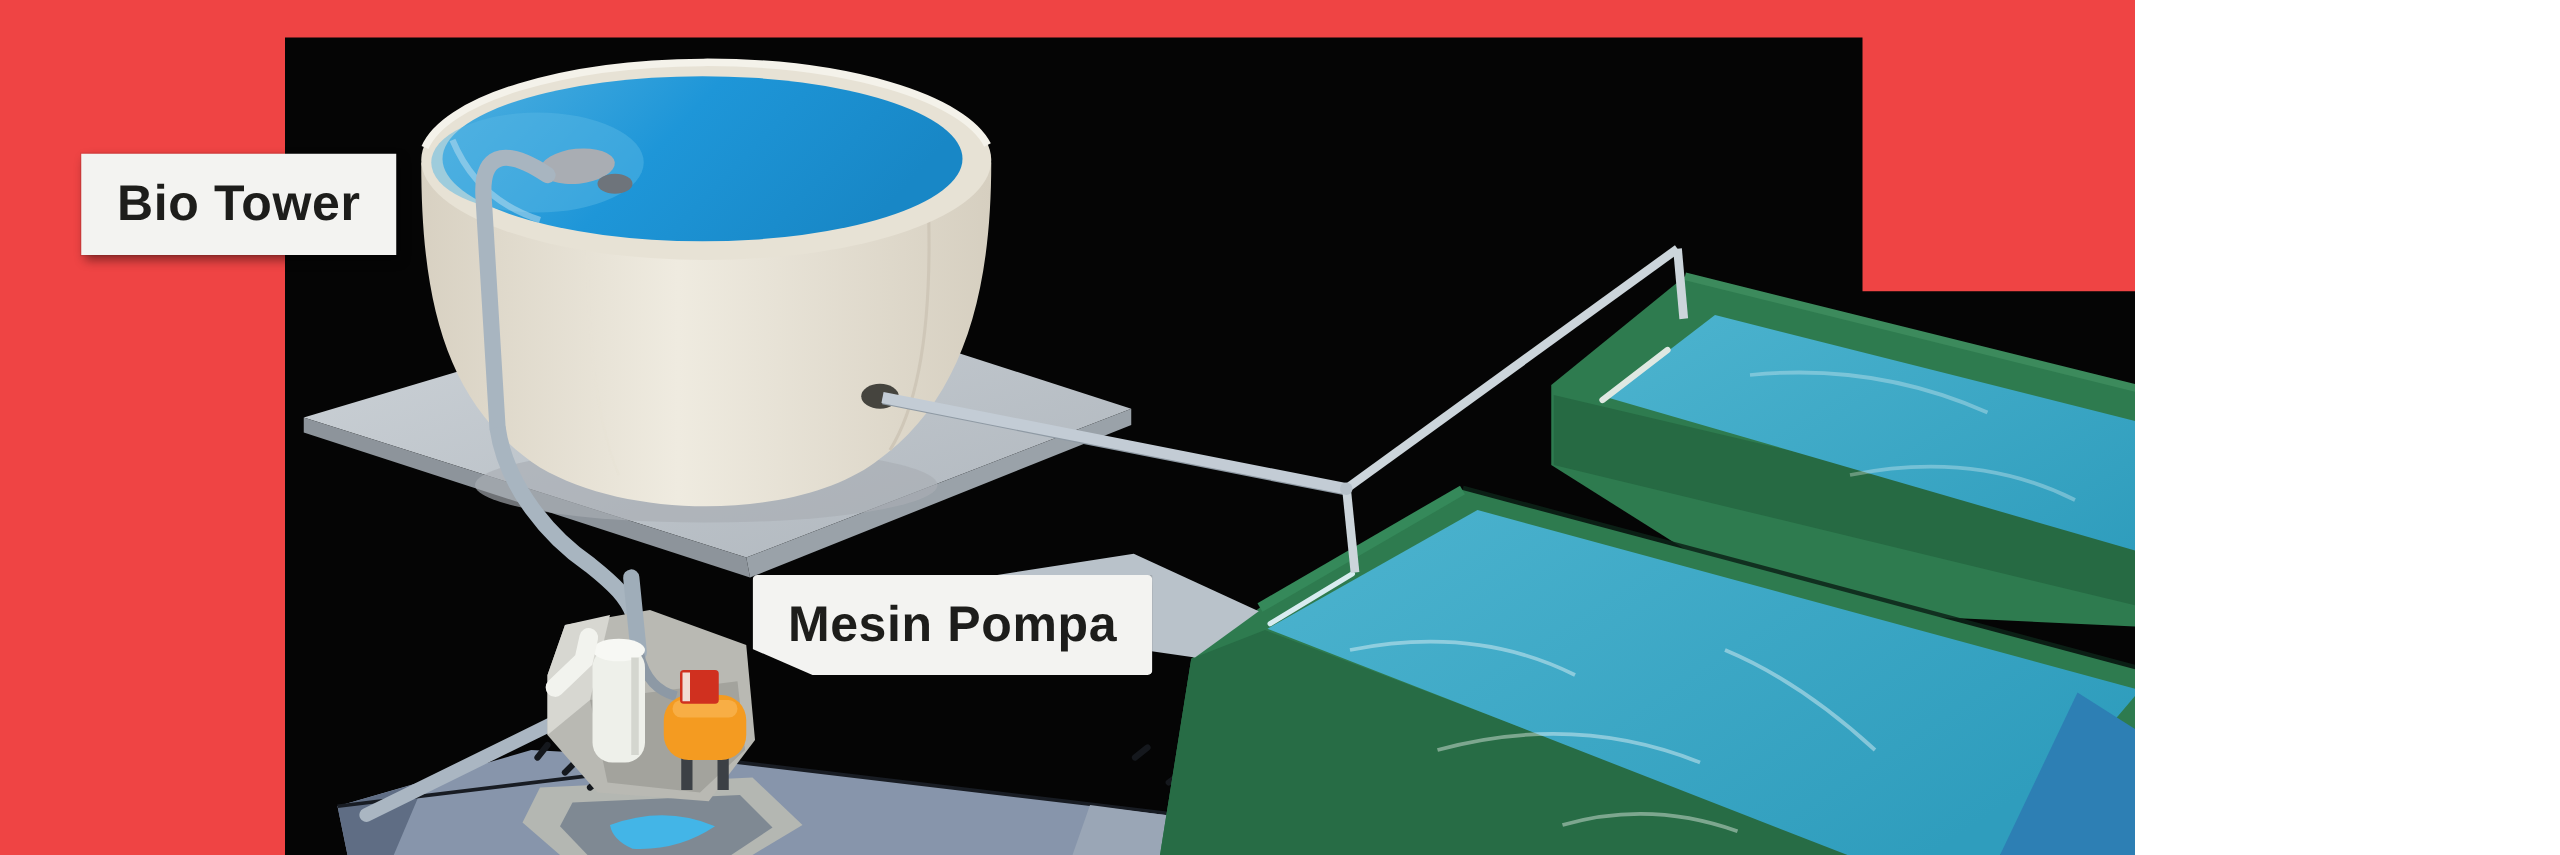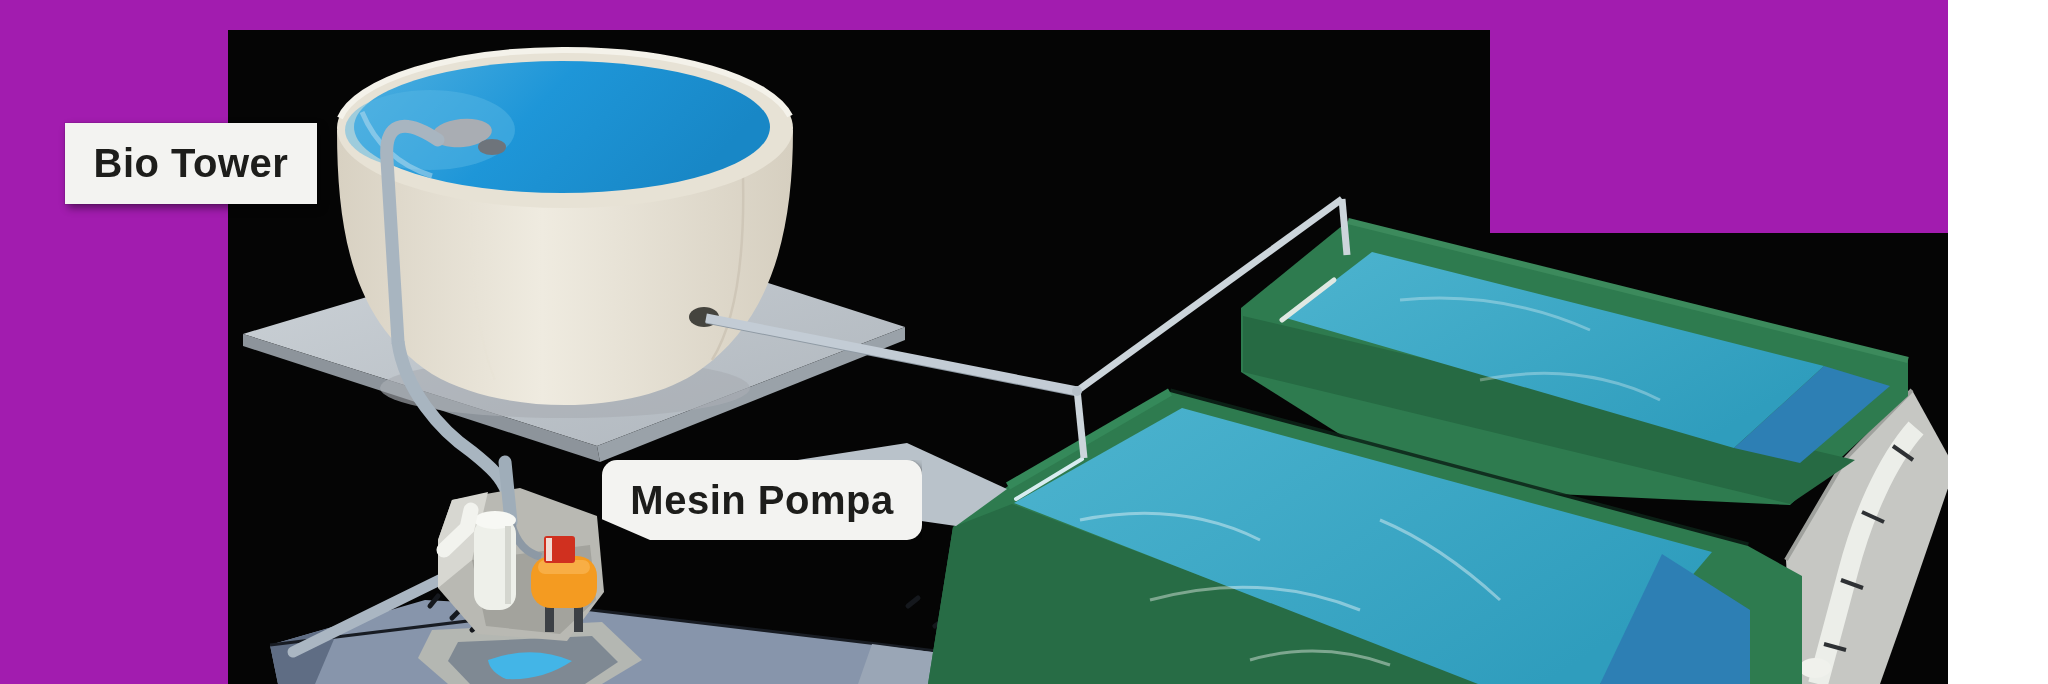--- a/index.html
+++ b/index.html
@@ -1,32 +1,32 @@
 <!DOCTYPE html>
 <html><head>
 <meta charset="utf-8">
 <style>
   html,body{margin:0;padding:0;background:#ffffff;}
   .stage{
-    position:relative;width:1948px;height:684px;overflow:hidden;background:#a21caf;
+    position:relative;width:1708px;height:684px;overflow:hidden;background:#ef4444;
     font-family:"Liberation Sans", sans-serif;
   }
   .scene{position:absolute;left:0;top:0;width:2048px;height:684px;}
   .label{
     position:absolute;display:flex;align-items:center;justify-content:center;
     background:#f3f3f1;color:#1d1d1b;font-weight:bold;
     box-shadow:0 0 0 1px rgba(0,0,0,0.07), 3px 4px 8px rgba(0,0,0,0.45);
     letter-spacing:0.5px;white-space:nowrap;
   }
   .label-bio-tower{left:65px;top:123px;width:252px;height:81px;font-size:40px;}
   .label-bio-massa{left:1125px;top:98px;width:500px;height:75px;font-size:40px;}
   .label-mesin-pompa{
     left:602px;top:460px;width:320px;height:80px;font-size:40px;
     clip-path:polygon(0% 0%, 100% 0%, 100% 100%, 15% 100%, 0% 74%);
-    border-radius:15px;
+    border-radius:4px;
   }
 </style>
 </head>
 <body>
 
 <div class="stage">
 
   <svg class="scene" viewBox="0 0 2048 684" aria-hidden="true">
     <defs>
       <linearGradient id="gTank" x1="0" y1="0" x2="1" y2="0">

